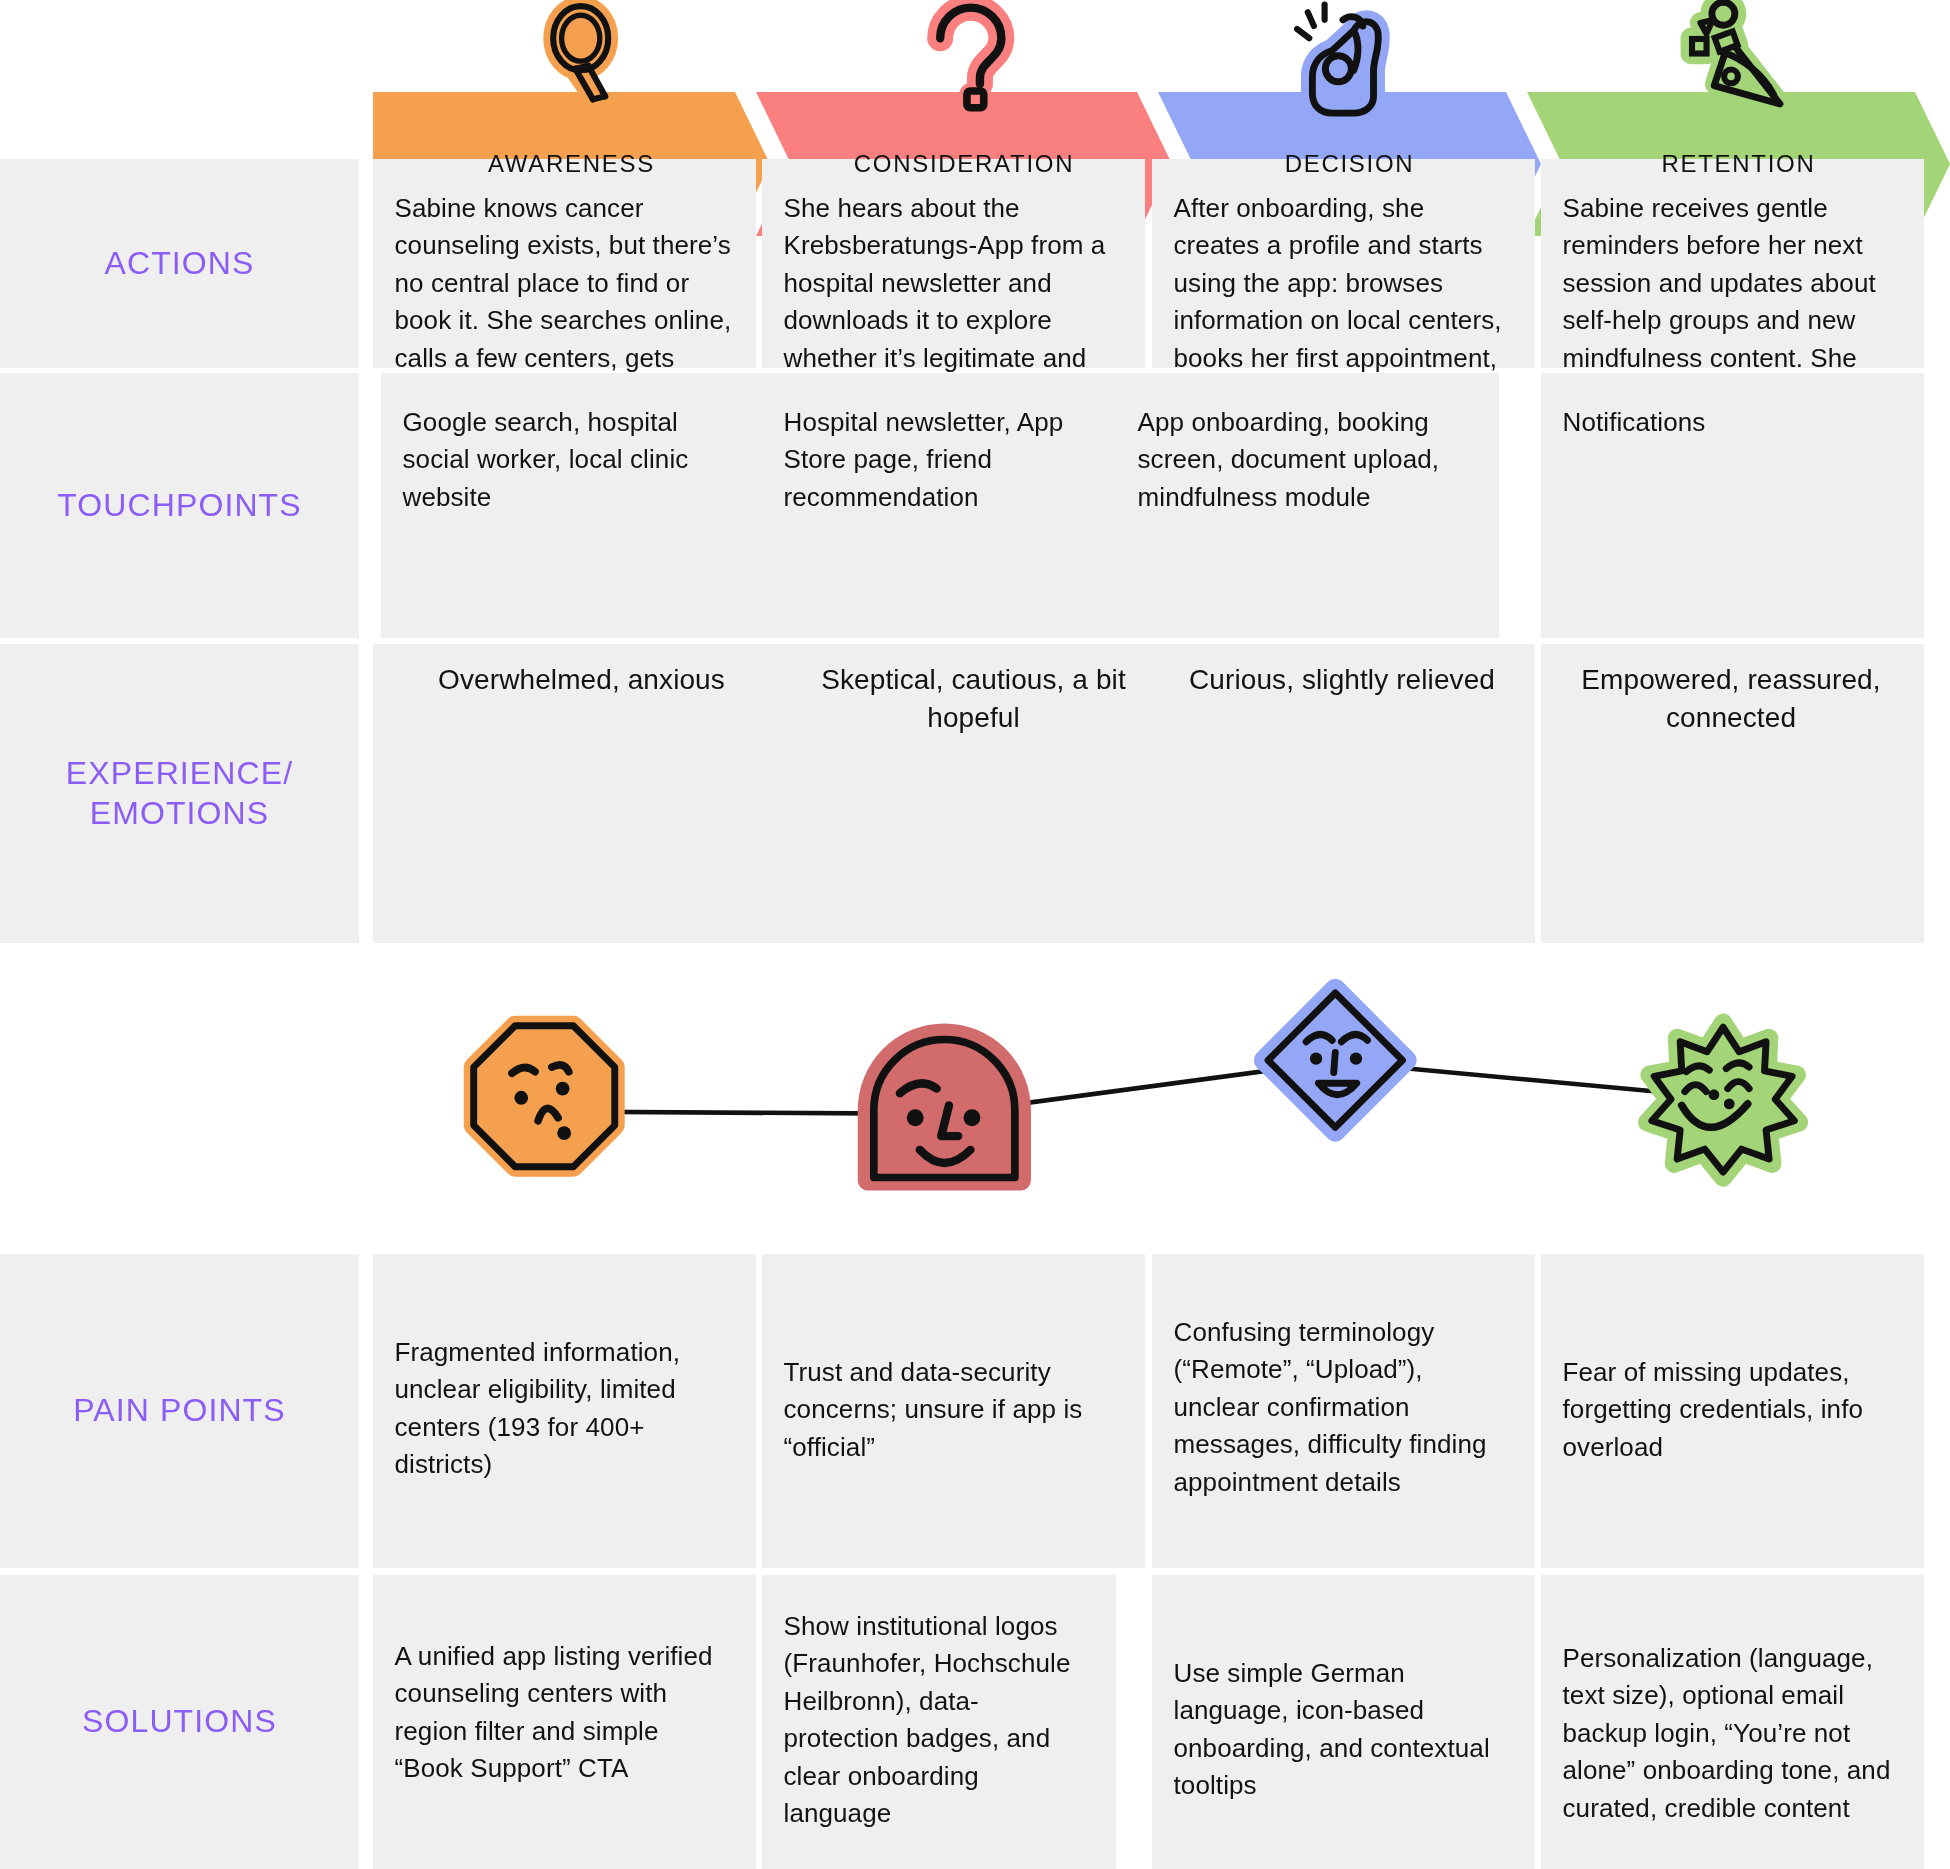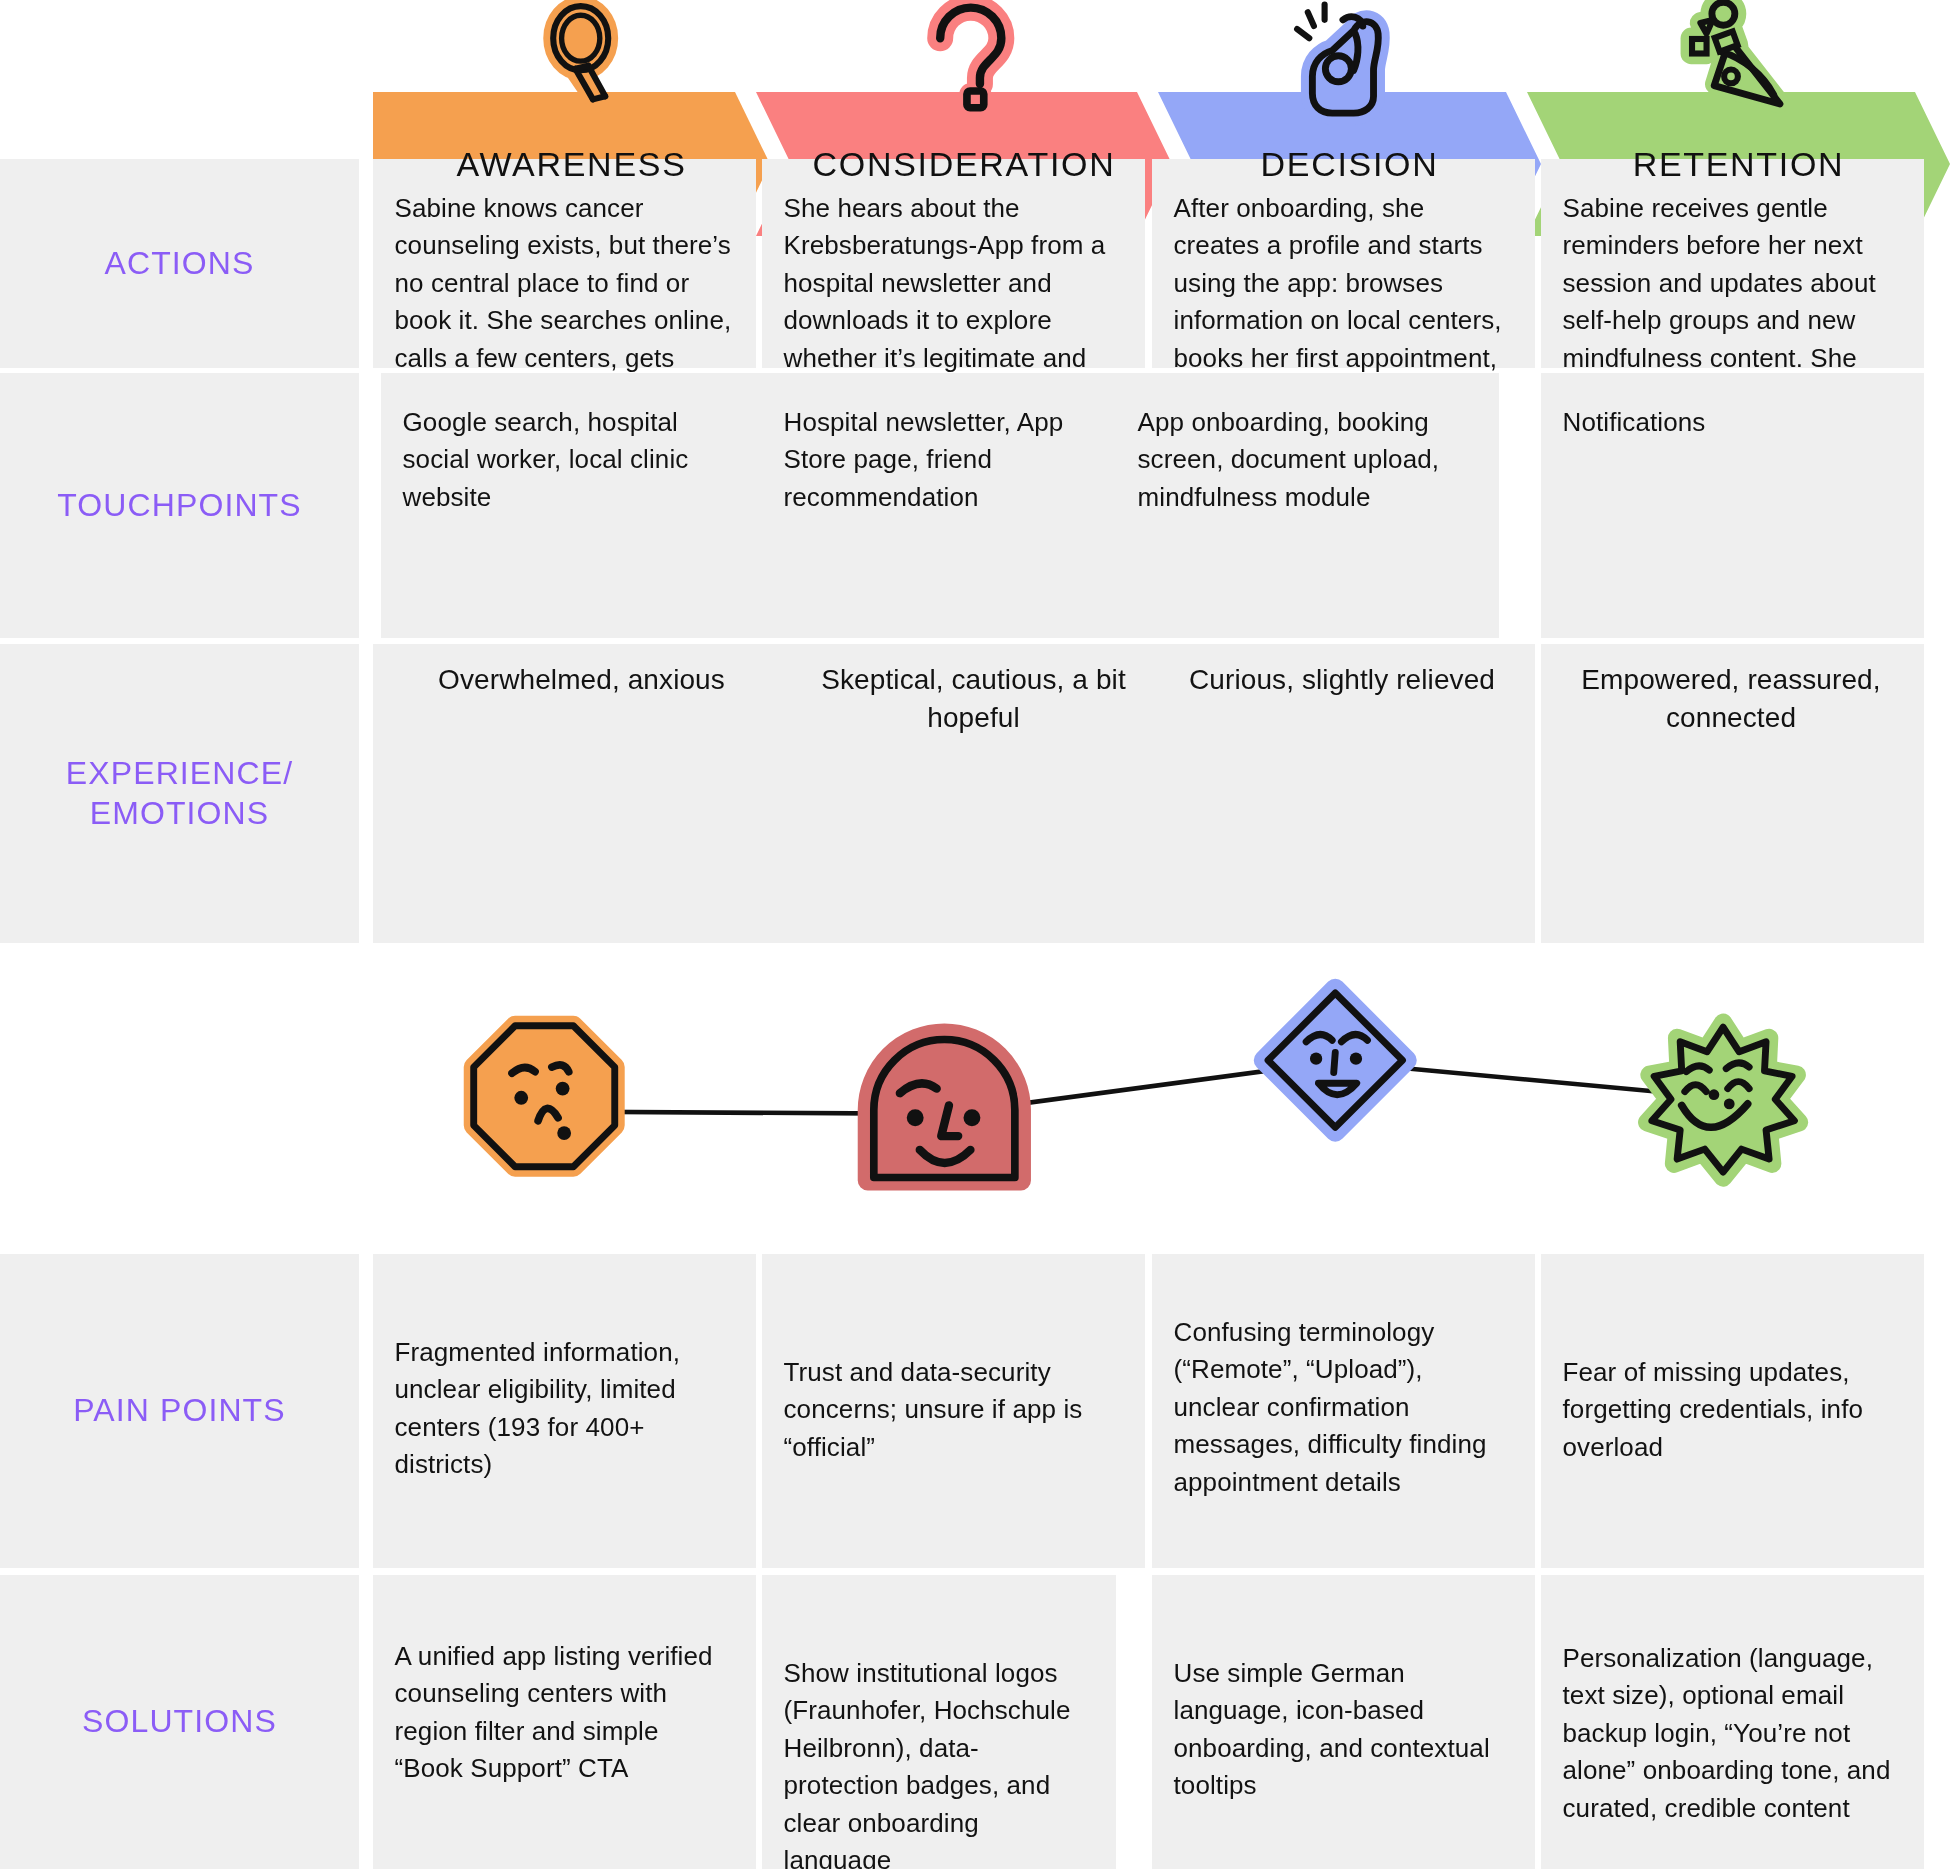--- a/index.html
+++ b/index.html
@@ -38,21 +38,21 @@
     left: 0; top: 0;
     width: 100%; height: 100%;
     clip-path: polygon(0 0, calc(100% - 35px) 0, 100% 50%, calc(100% - 35px) 100%, 0 100%, 35px 50%);
   }
   .stage-chev.first .chev-shape {
     clip-path: polygon(0 0, calc(100% - 35px) 0, 100% 50%, calc(100% - 35px) 100%, 0 100%);
   }
   .stage-label {
     position: relative;
     z-index: 3;
-    font-size: 34px;
+    font-size: 24px;
     letter-spacing: 1.7px;
     color: #111111;
     font-weight: 400;
     white-space: nowrap;
   }
 
   .stage-icon {
     position: absolute;
     top: 0;
     width: 130px;
@@ -288,21 +288,21 @@
     </div>
   </div>
 
   <div class="grid-row" style="top:1575px; height:294px;">
     <div class="row-label-cell">
       <div class="row-label-text">SOLUTIONS</div>
     </div>
     <div class="cell" style="left:373px; width:383px; padding-top:63px;">
       <div class="cell-text">A unified app listing verified counseling centers with region filter and simple “Book Support” CTA</div>
     </div>
-    <div class="cell" style="left:762px; width:354px; padding-top:80px;">
+    <div class="cell" style="left:762px; width:354px; padding-top:33px;">
       <div class="cell-text">Show institutional logos (Fraunhofer, Hochschule Heilbronn), data-protection badges, and clear onboarding language</div>
     </div>
     <div class="cell" style="left:1152px; width:383px; padding-top:80px;">
       <div class="cell-text">Use simple German language, icon-based onboarding, and contextual tooltips</div>
     </div>
     <div class="cell" style="left:1541px; width:383px; padding-top:65px;">
       <div class="cell-text">Personalization (language, text size), optional email backup login, “You’re not alone” onboarding tone, and curated, credible content</div>
     </div>
   </div>
 

